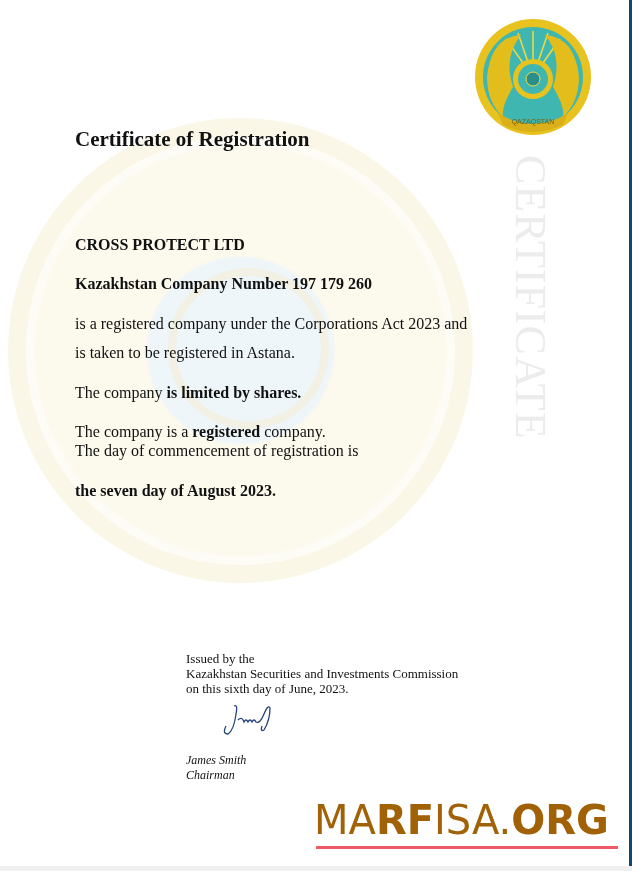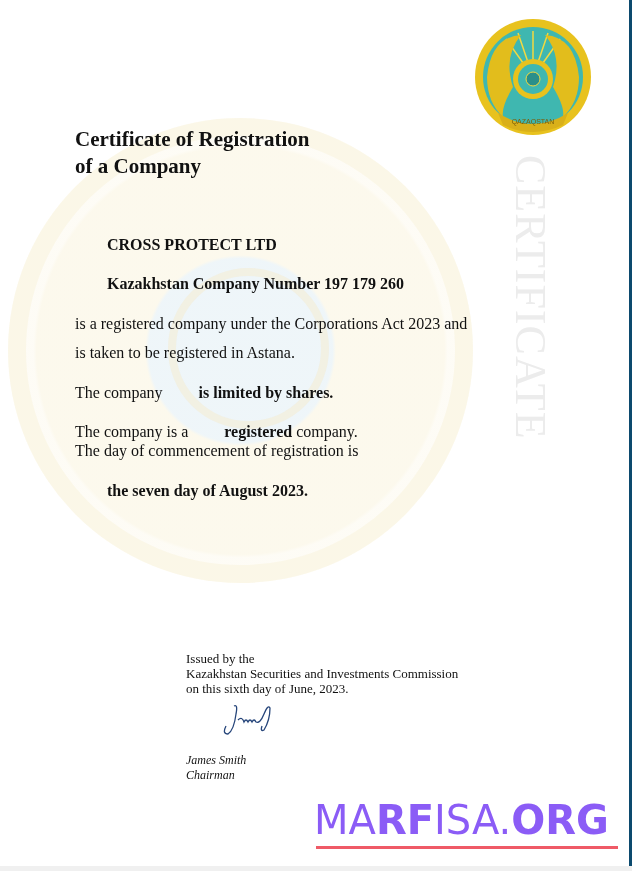--- a/index.html
+++ b/index.html
@@ -39,28 +39,28 @@
       font-size: 44px; letter-spacing: 1px;
       color: #ececec;
       font-family: "Liberation Serif", serif;
       line-height: 1;
     }
     .content { position: absolute; left: 75px; top: 126px; width: 440px; }
     .title {
       font-weight: bold; font-size: 21px; line-height: 27px; margin: 0;
     }
     .p { font-size: 16px; margin: 0; position: absolute; left: 75px; white-space: nowrap; }
-    .b { font-weight: bold; margin-left: 32px; }
+    .b { font-weight: bold; }
     .issuer { position: absolute; left: 186px; top: 651px; font-size: 13px; line-height: 15px; }
     .sig { position: absolute; left: 220px; top: 700px; width: 60px; height: 40px; }
     .signer { position: absolute; left: 186px; top: 753px; font-size: 12px; line-height: 15px; font-style: italic; }
     .brand {
       position: absolute; left: 314px; top: 800px;
       font-family: "DejaVu Sans", "Liberation Sans", sans-serif;
-      font-size: 40px; color: #8b5cf6; letter-spacing: 0px; line-height: 1;
+      font-size: 40px; color: #a16207; letter-spacing: 0px; line-height: 1;
     }
     .brand .bold { font-weight: bold; }
     .brand-underline {
       position: absolute; left: 316px; top: 846px; width: 302px; height: 3px; background: #ef5a67;
     }
   </style>
 </head>
 <body>
 
 <div class="page">
@@ -84,21 +84,20 @@
     <circle cx="60" cy="62" r="15" fill="#3fb7b0"></circle>
     <circle cx="60" cy="62" r="7" fill="#2a8f8a" stroke="#f3d940" stroke-width="1"></circle>
     <path d="M25 96 Q60 118 95 96 L90 108 Q60 122 30 108Z" fill="#d9b01a"></path>
     <text x="60" y="107" font-size="7" text-anchor="middle" fill="#7a5d0a" font-family="Liberation Sans, sans-serif">QAZAQSTAN</text>
   </svg>
 
   <div class="vertical-watermark">CERTIFICATE</div>
 
   <div class="content">
     <h1 class="title">Certificate of Registration</h1>
-    <h1 class="title">of a Company</h1>
   </div>
 
   <p class="p b" style="top:236px">CROSS PROTECT LTD</p>
   <p class="p b" style="top:275px">Kazakhstan Company Number 197 179 260</p>
   <p class="p" style="top:315px">is a registered company under the Corporations Act 2023 and</p>
   <p class="p" style="top:344px">is taken to be registered in  Astana.</p>
   <p class="p" style="top:384px"><span>The company </span><span class="b">is limited by shares.</span></p>
   <p class="p" style="top:423px"><span>The company is a </span><span class="b">registered</span><span> company.</span></p>
   <p class="p" style="top:442px">The day of commencement of registration is</p>
   <p class="p b" style="top:482px">the seven day of August 2023.</p>

